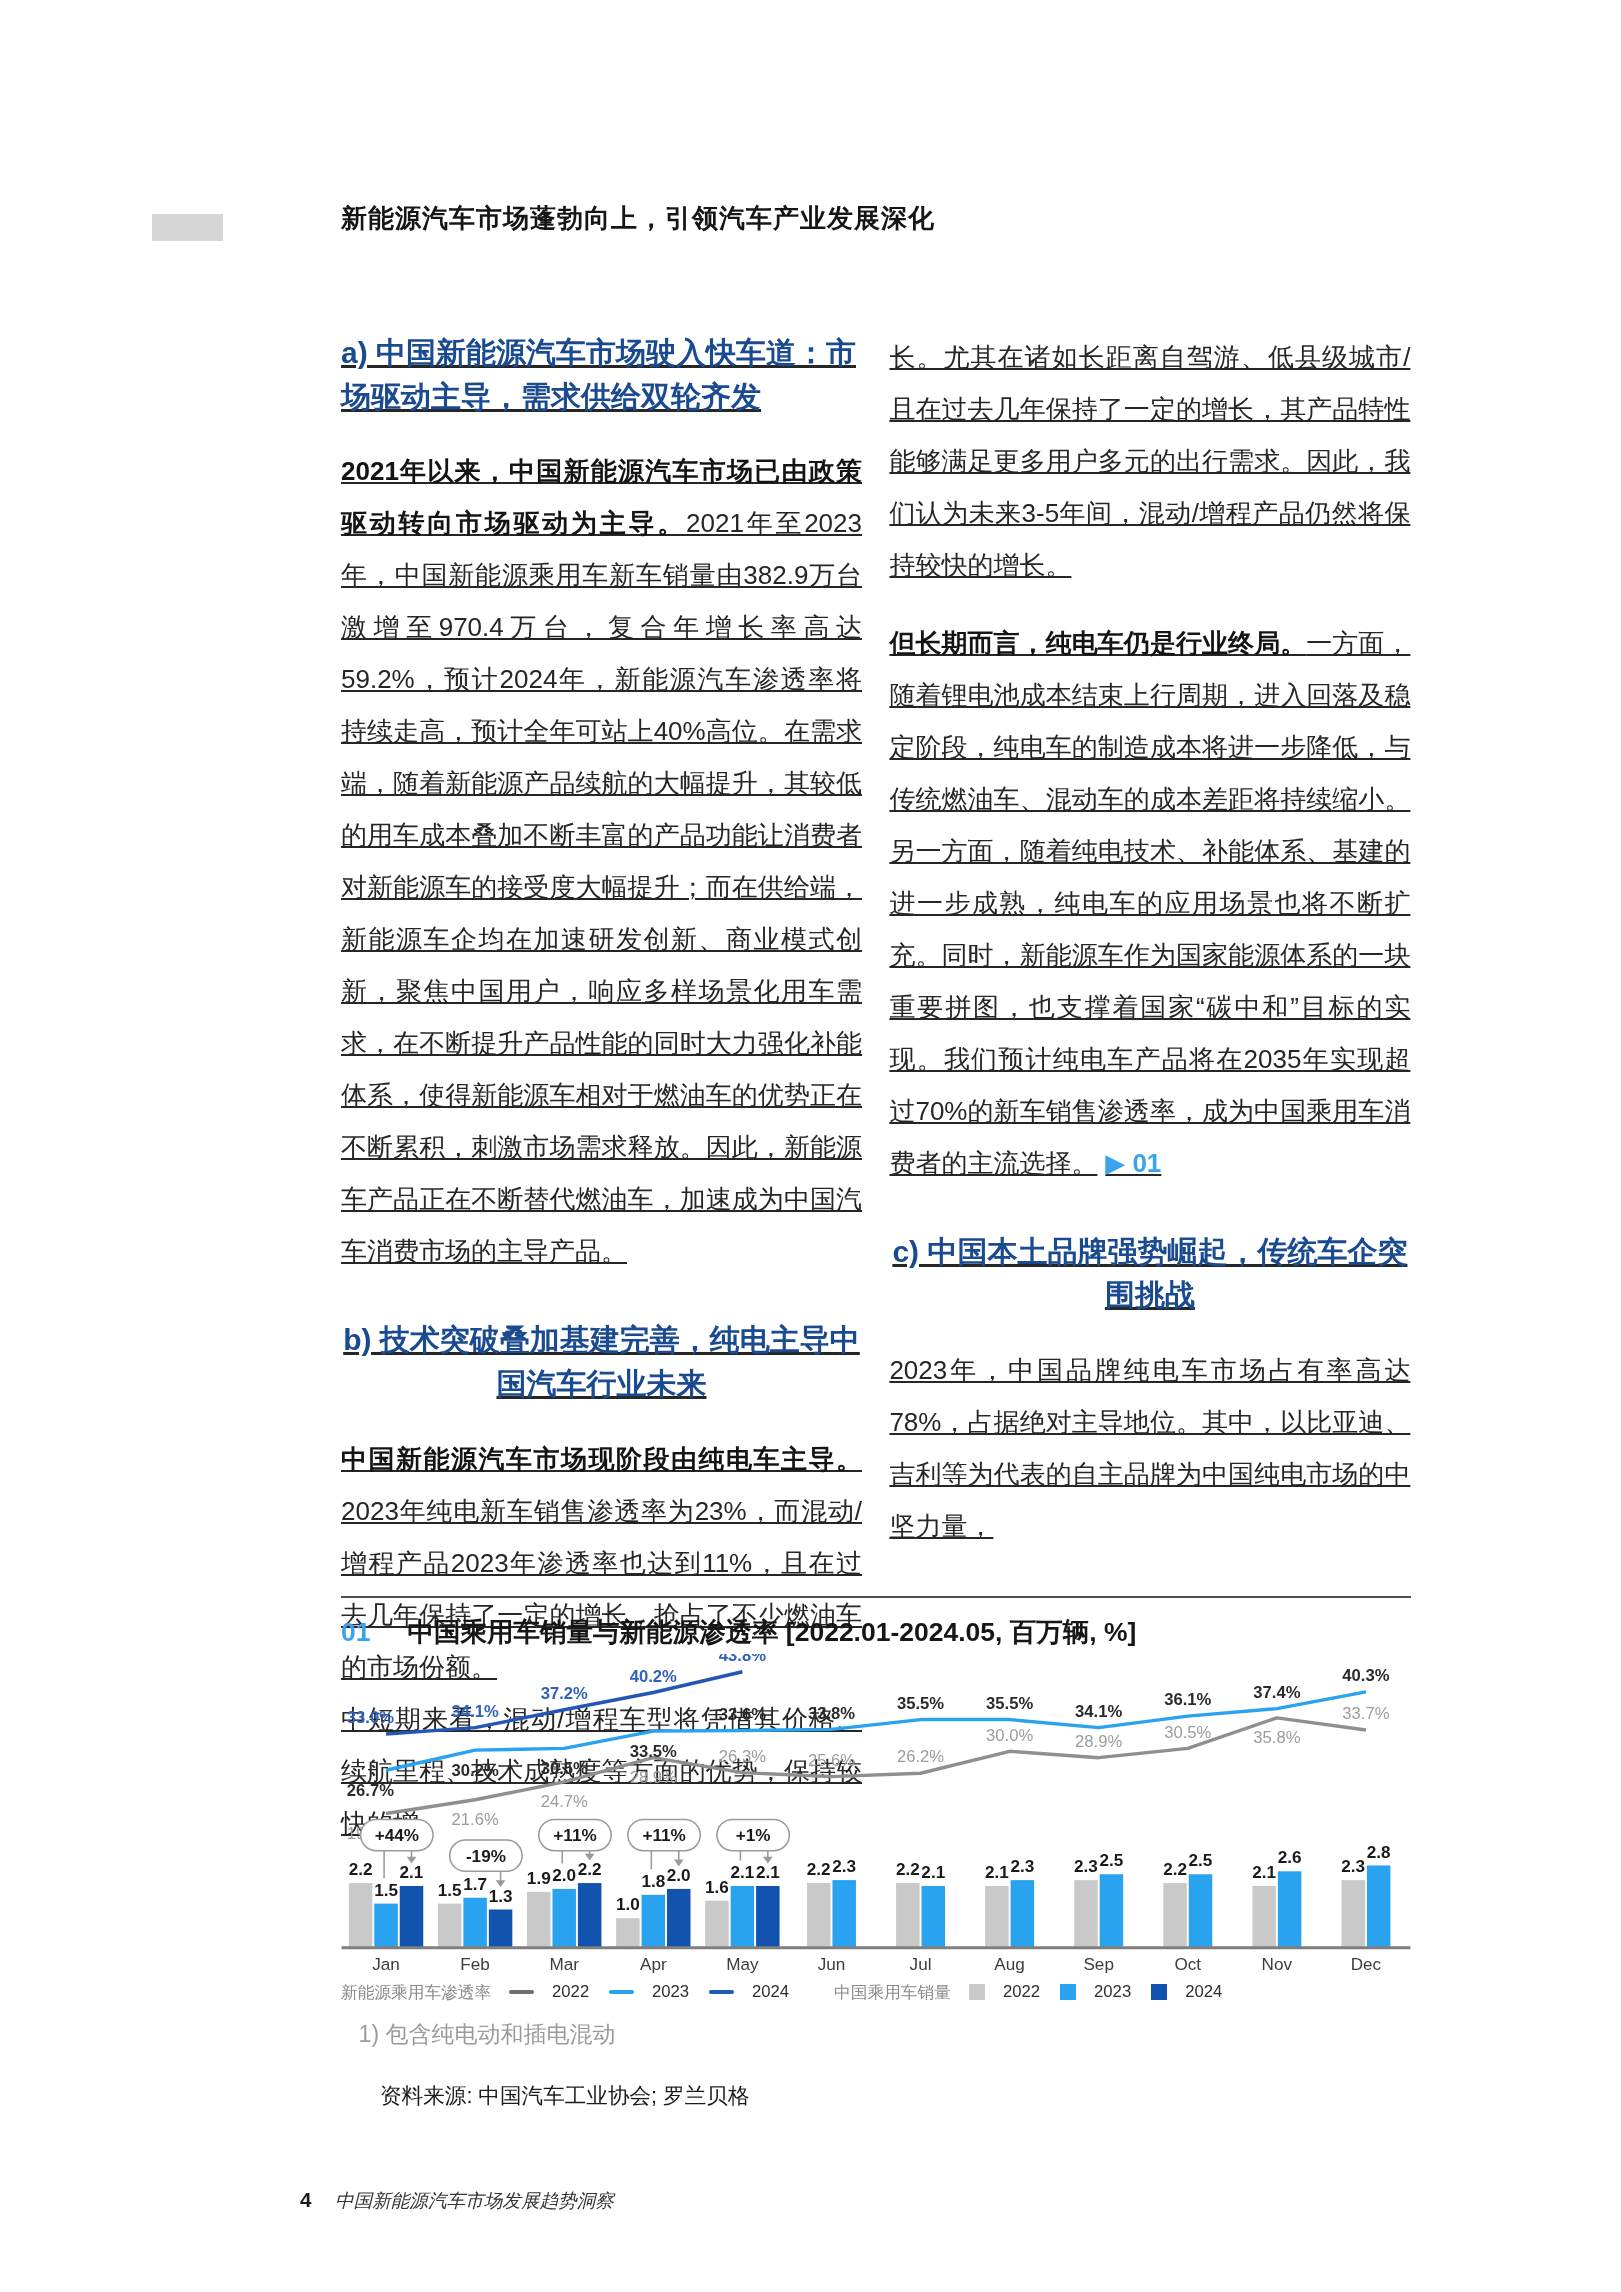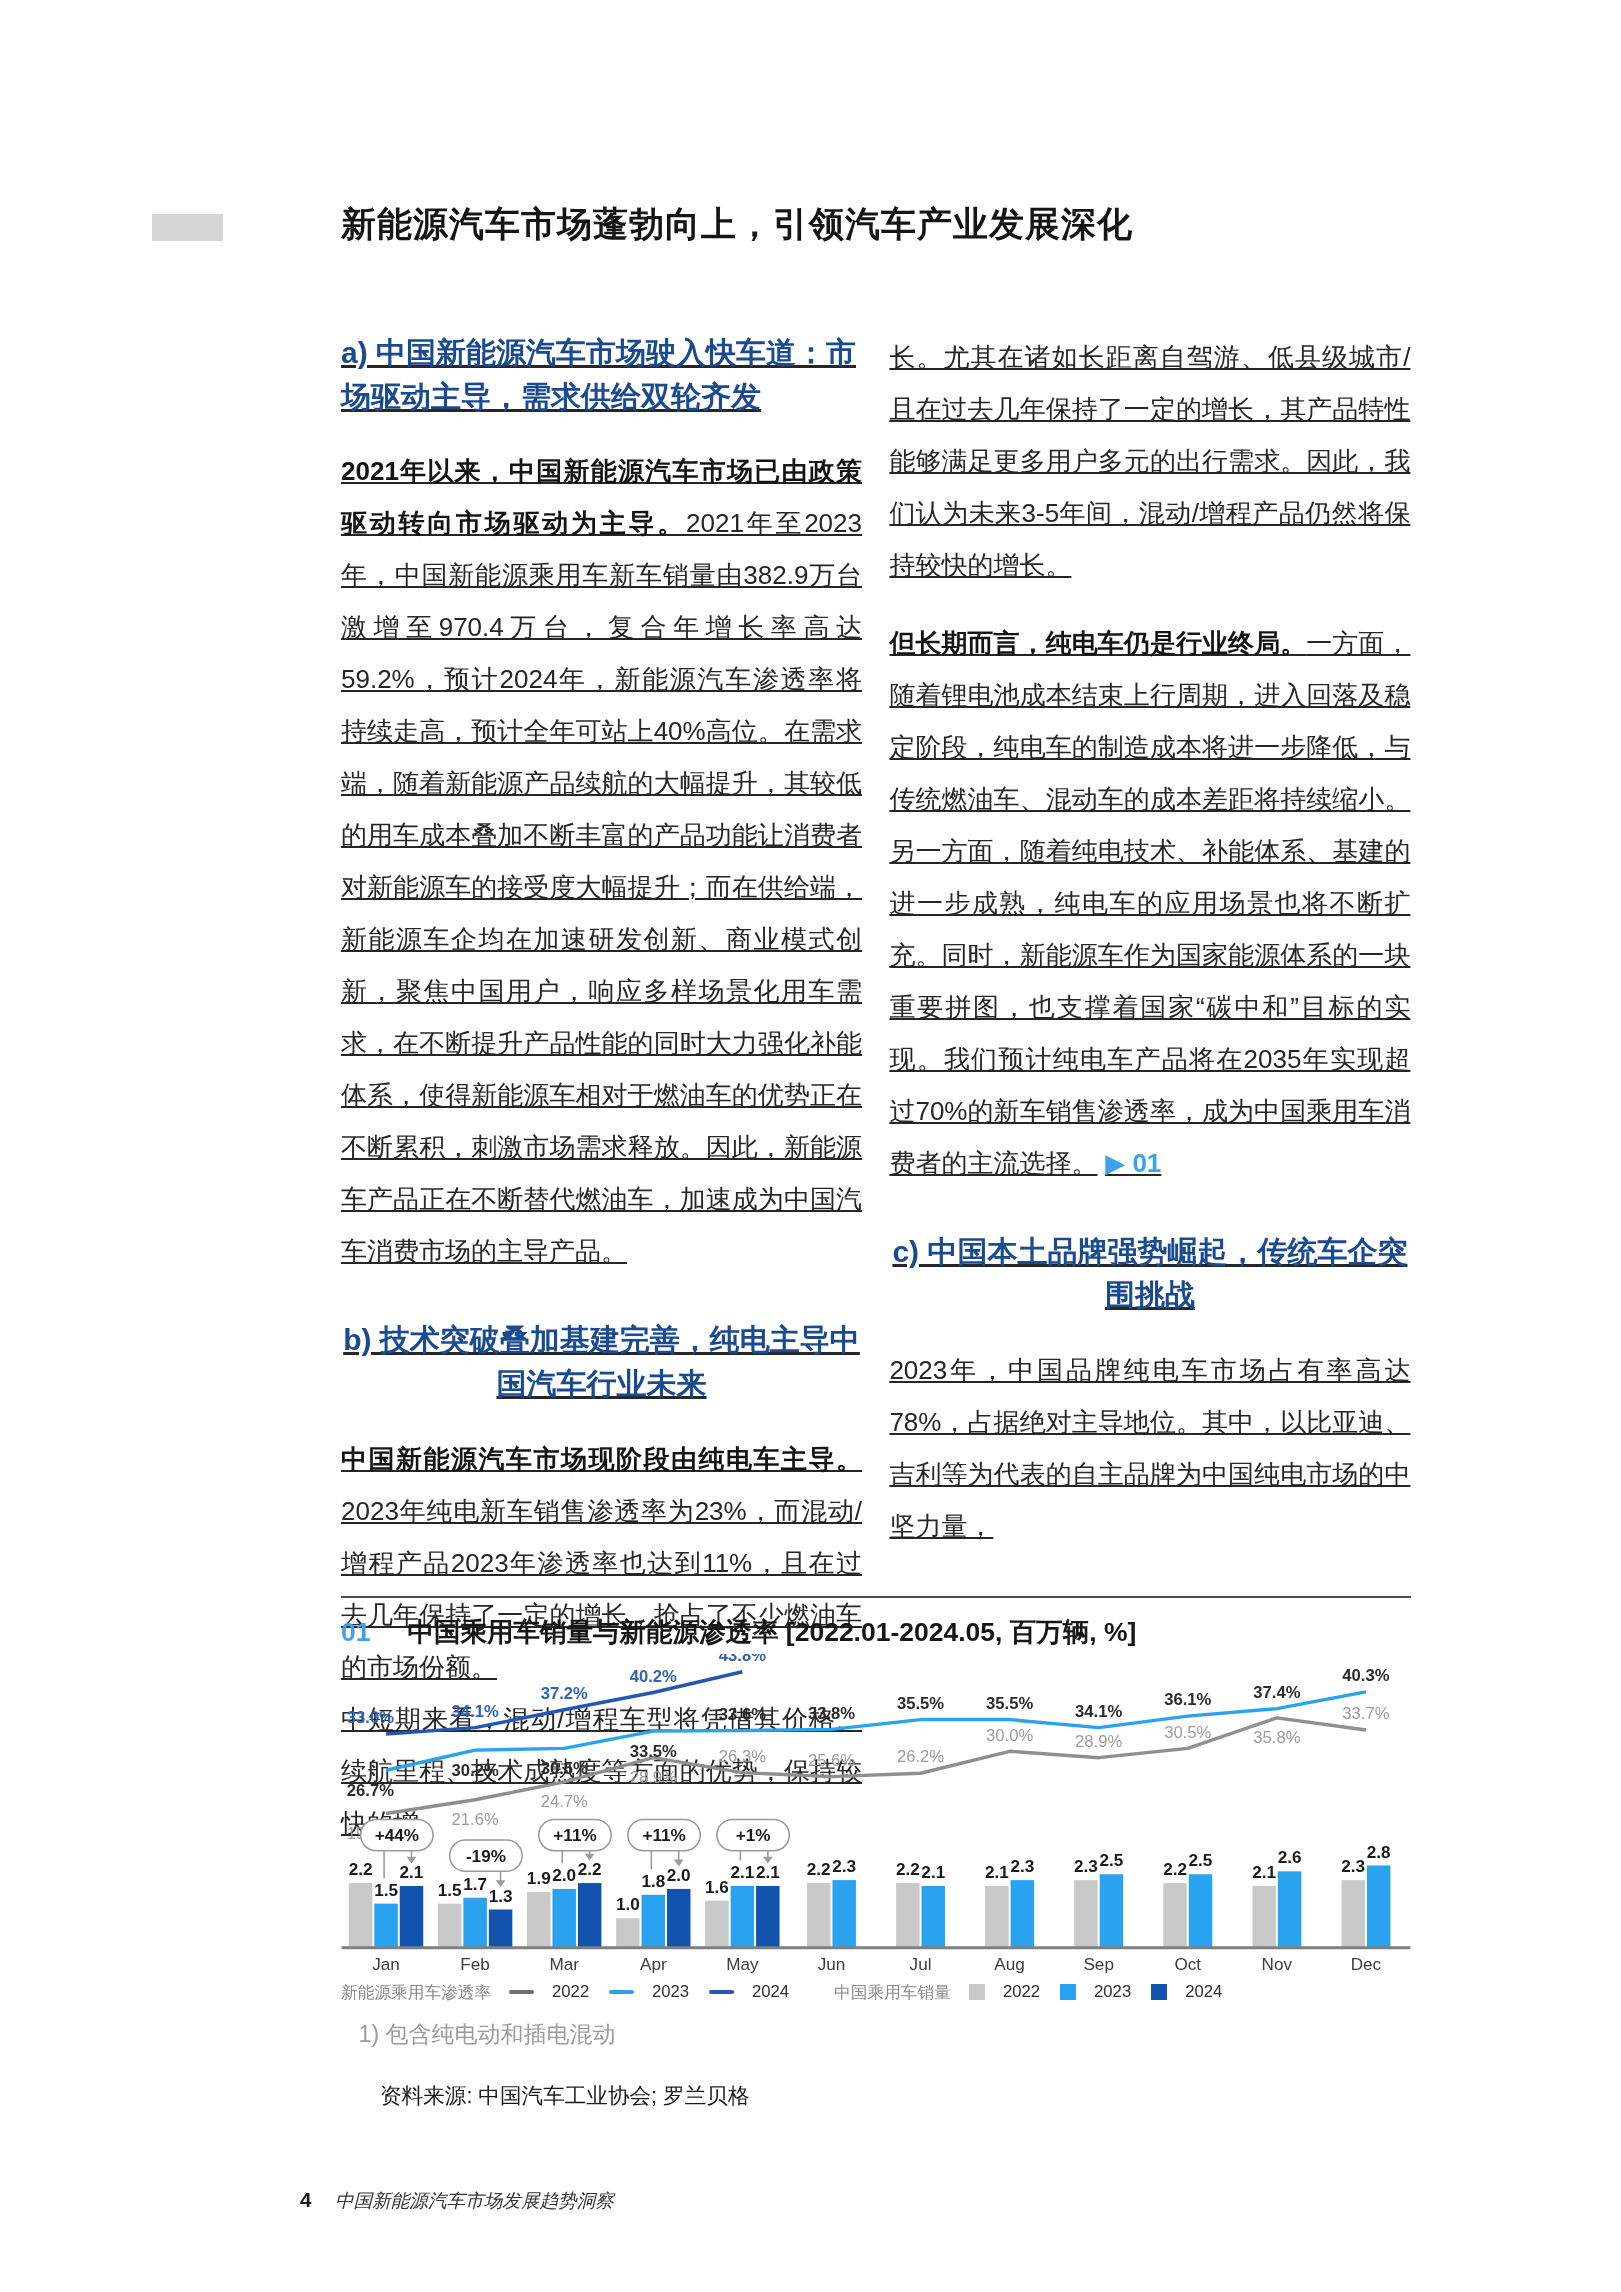--- a/index.html
+++ b/index.html
@@ -5,21 +5,21 @@
   * { margin:0; padding:0; box-sizing:border-box; }
   html,body { background:#ffffff; }
   body {
     width:1621px; height:2293px; position:relative; overflow:hidden;
     font-family:"Liberation Sans","DejaVu Sans",sans-serif;
     color:var(--text,#262626);
   }
   .accent-bar { position:absolute; left:152px; top:214px; width:71px; height:26.5px; background:var(--accent-bar,#d6d6d6); }
   h1.page-title {
     position:absolute; left:341px; top:201px; width:1078px;
-    font-size:35px; font-weight:700; color:#151515; letter-spacing:1px;
+    font-size:26px; font-weight:700; color:#151515; letter-spacing:1px;
   }
   .columns { position:absolute; left:341px; top:331px; width:1070px; display:flex; gap:27.4px; }
   .col { width:521px;text-decoration:underline; }
   h2.sec {
     color:var(--heading-blue,#1a4a8f); font-size:30px; font-weight:700;
     line-height:1.45; margin-bottom:27.4px;
   }
   h2.sec.later { margin-top:41px;text-align:center; }
   .col p {
     font-size:26px; line-height:2.0; text-align:justify; color:#262626;

